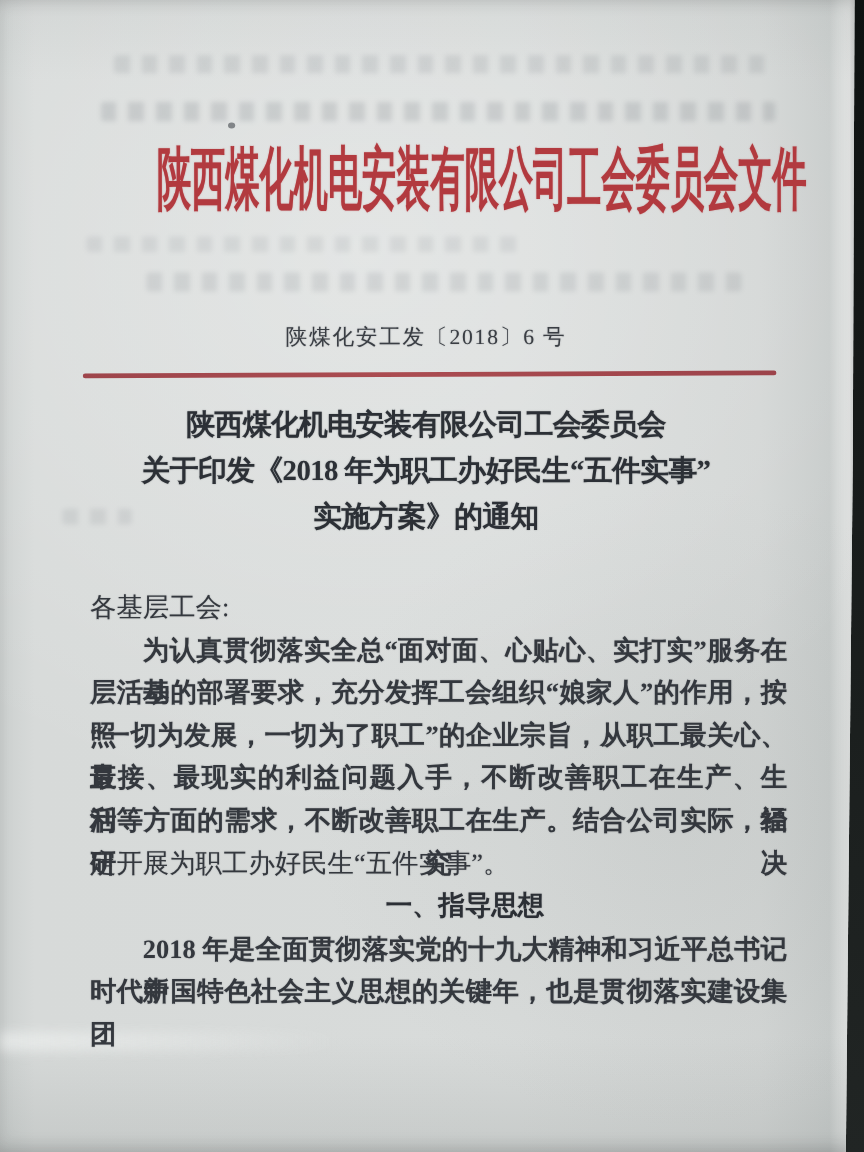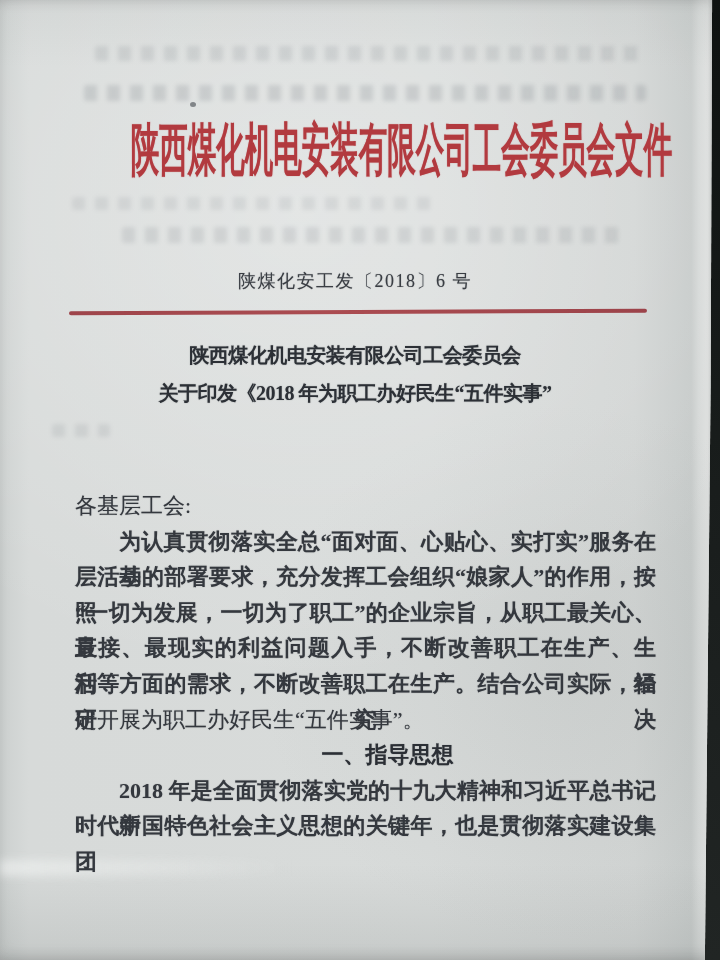--- a/index.html
+++ b/index.html
@@ -77,21 +77,21 @@
     background: linear-gradient(90deg, #9e454b, #ab4c51 45%, #9c434a);
     border-radius: 2px;
     transform: rotate(-0.25deg);
   }
   
   .title-block {
     position: absolute; left: 0; top: 336px; width: 710px;
     text-align: center;
   }
   .title-line {
-    font-size: 20px; line-height: 38px; font-weight: 700;
+    font-size: 24px; line-height: 38px; font-weight: 700;
     letter-spacing: -0.5px;
     color: #2c3036;
     text-shadow: 0 0 1.2px rgba(44,48,54,0.45);
   }
   
   .body-block {
     position: absolute; left: 75px; top: 488px; width: 581px;
   }
   .bline {
     height: 35.6px; line-height: 35.6px;
@@ -127,20 +127,21 @@
       <span>陕西煤化机电安装有限公司工会委员会文件</span>
     </div>
 
     <div class="doc-number">陕煤化安工发〔2018〕6 号</div>
 
     <div class="red-rule"></div>
 
     <div class="title-block">
       <div class="title-line">陕西煤化机电安装有限公司工会委员会</div>
       <div class="title-line">关于印发《2018 年为职工办好民生“五件实事”</div>
+      <div class="title-line">实施方案》的通知</div>
     </div>
 
     <div class="body-block">
       <div class="bline">各基层工会:</div>
 
       <div class="bline just indent">为认真贯彻落实全总“面对面、心贴心、实打实”服务在基</div>
       <div class="bline just">层活动的部署要求，充分发挥工会组织“娘家人”的作用，按照</div>
       <div class="bline just">“一切为发展，一切为了职工”的企业宗旨，从职工最关心、最</div>
       <div class="bline just">直接、最现实的利益问题入手，不断改善职工在生产、生活、福</div>
       <div class="bline just">利等方面的需求，不断改善职工在生产。结合公司实际，经研究决</div>

